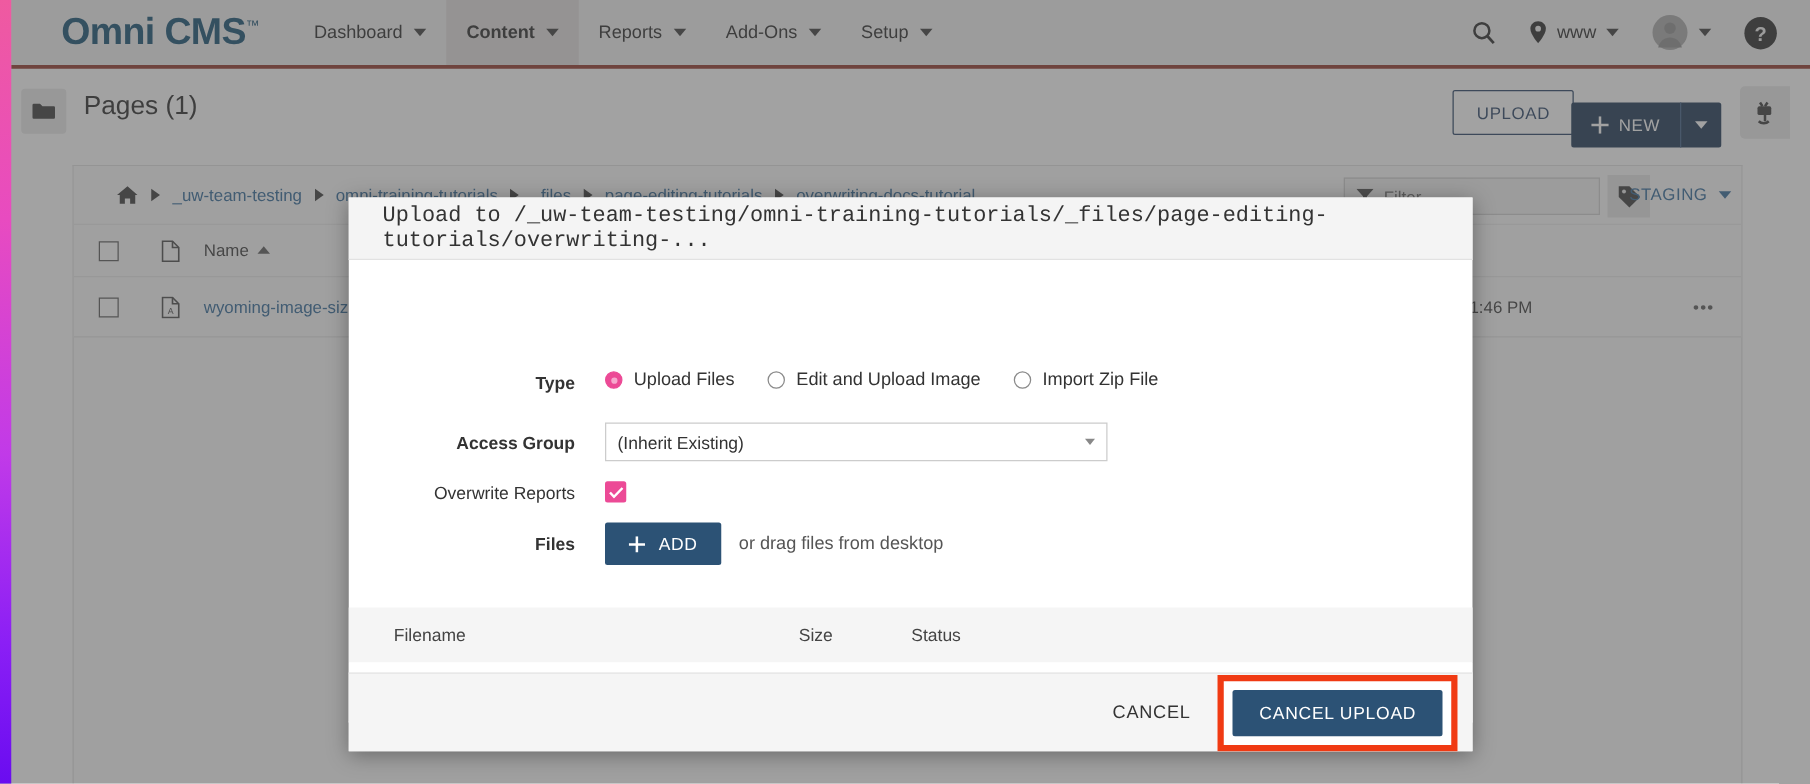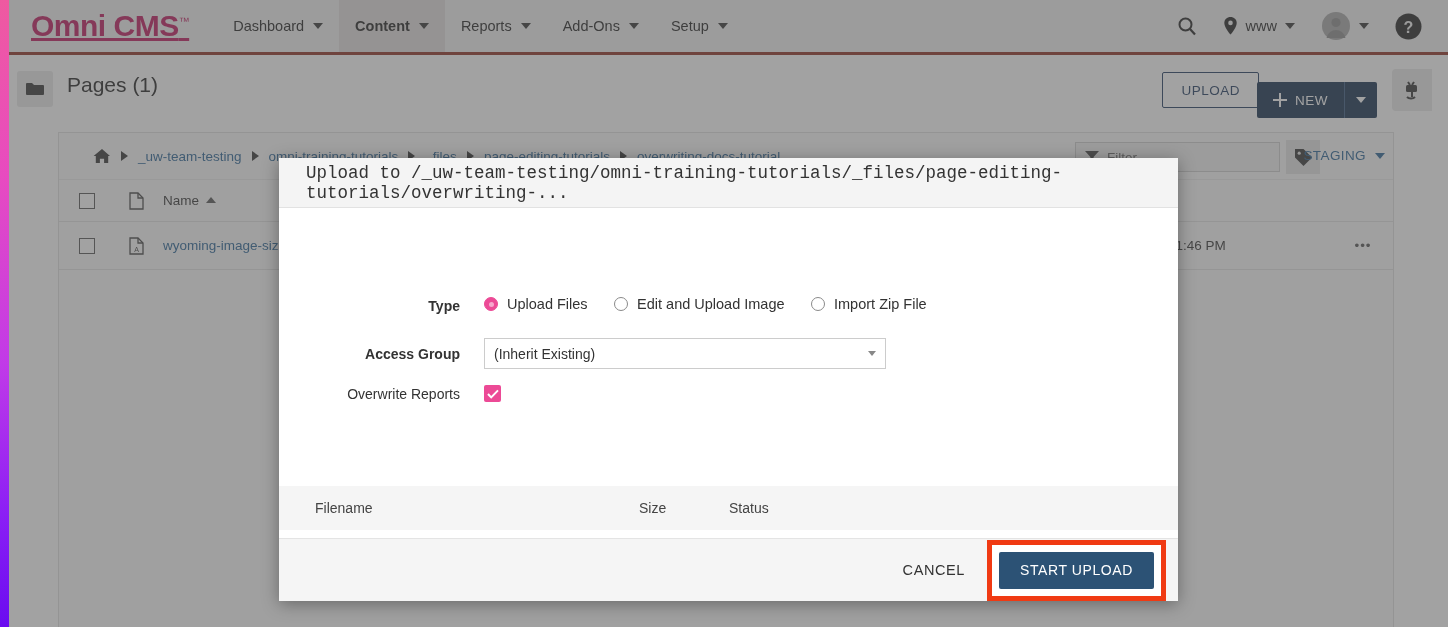--- a/index.html
+++ b/index.html
@@ -21,22 +21,22 @@
     background: linear-gradient(to bottom, #ef5aa0 0%, #e84bc0 28%, #c13ae8 58%, #8b1ff5 82%, #6a0cf0 100%);
     z-index: 60;
   }
 
   
   .topnav {
     position: absolute; left: 9px; top: 0; right: 0; height: 52px;
     background: #f2f2f2; display: flex; align-items: center;
   }
   .brand {
-    font-size: 30px; font-weight: bold; color: #be185d; letter-spacing: -0.5px;
-    margin-left: 22px; position: relative; white-space: nowrap; text-decoration: underline;
+    font-size: 30px; font-weight: bold; color: #0c4a6e; letter-spacing: -0.5px;
+    margin-left: 40px; position: relative; white-space: nowrap;
   }
   .brand .tm { font-size: 11px; vertical-align: super; font-weight: normal; }
   .navitems { display: flex; align-items: center; height: 52px; margin-left: 28px; }
   .navitem {
     display: flex; align-items: center; gap: 9px; height: 52px; padding: 0 16px;
     font-size: 14.5px; color: #222; white-space: nowrap;
   }
   .navitem.active { background: #e2dedd; font-weight: bold; }
   .caret { width: 0; height: 0; border-left: 5px solid transparent; border-right: 5px solid transparent; border-top: 6px solid #333; }
   .navright { margin-left: auto; display: flex; align-items: center; gap: 26px; padding-right: 26px; }
@@ -357,20 +357,31 @@
 
       <div class="ow-line frow">
         <div class="flabel norm" style="font-weight:normal;">Overwrite Reports</div>
         <div class="cbx">
           <svg width="12" height="10" viewBox="0 0 12 10">
               <path d="M1 5l3.2 3.4L11 1.4" fill="none" stroke="#fff" stroke-width="2"></path>
             </svg>
         </div>
       </div>
 
+      <div class="files-line frow">
+        <div class="flabel">Files</div>
+        <div class="addbtn">
+          <svg width="13" height="13" viewBox="0 0 13 13">
+              <path d="M5.5 0h2v13h-2z" fill="#fff"></path>
+              <path d="M0 5.5h13v2H0z" fill="#fff"></path>
+            </svg>
+          <span>ADD</span>
+        </div>
+        <div class="dragtxt">or drag files from desktop</div>
+      </div>
 
       <div class="ftable">
         <div class="fthead">
           <div class="ft-name">Filename</div>
           <div class="ft-size">Size</div>
           <div class="ft-stat">Status</div>
           <div class="ft-dots"></div>
         </div>
         <div class="ftrow">
           <div class="ft-name">wyoming-image-sizes.pdf</div>
@@ -379,19 +390,19 @@
           <div class="ft-dots">•••</div>
         </div>
       </div>
 
     </div>
 
     <div class="modal-foot">
       <div class="cancel">CANCEL</div>
       <div class="hl-wrap">
         <div class="startbtn">
-          <span>START UPLOAD</span>
+          <span>CANCEL UPLOAD</span>
         </div>
       </div>
     </div>
   </div>
 
 </div>
 
 </body></html>

